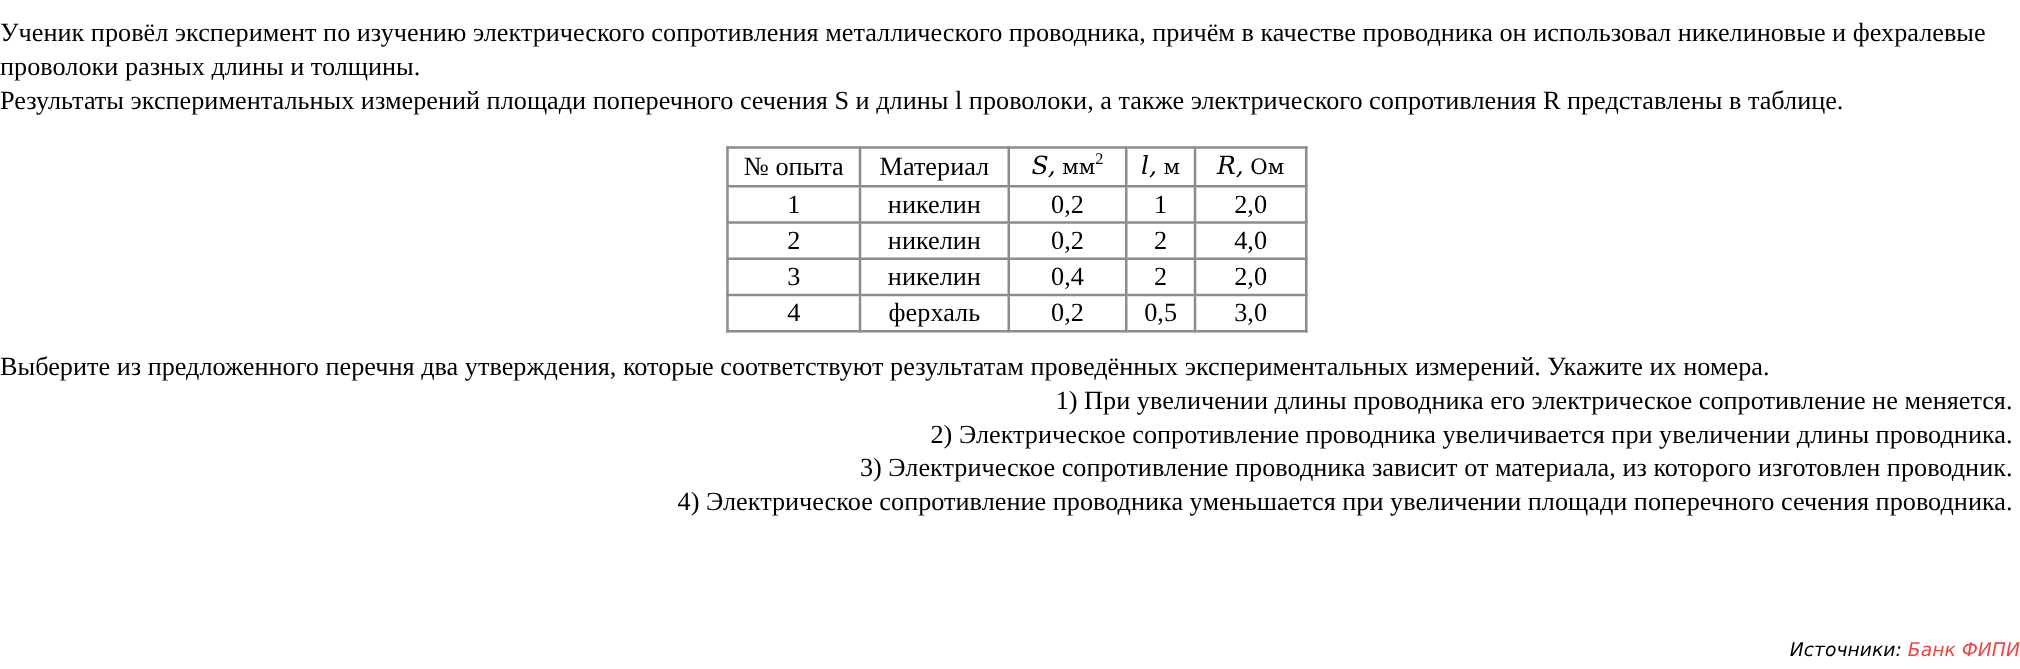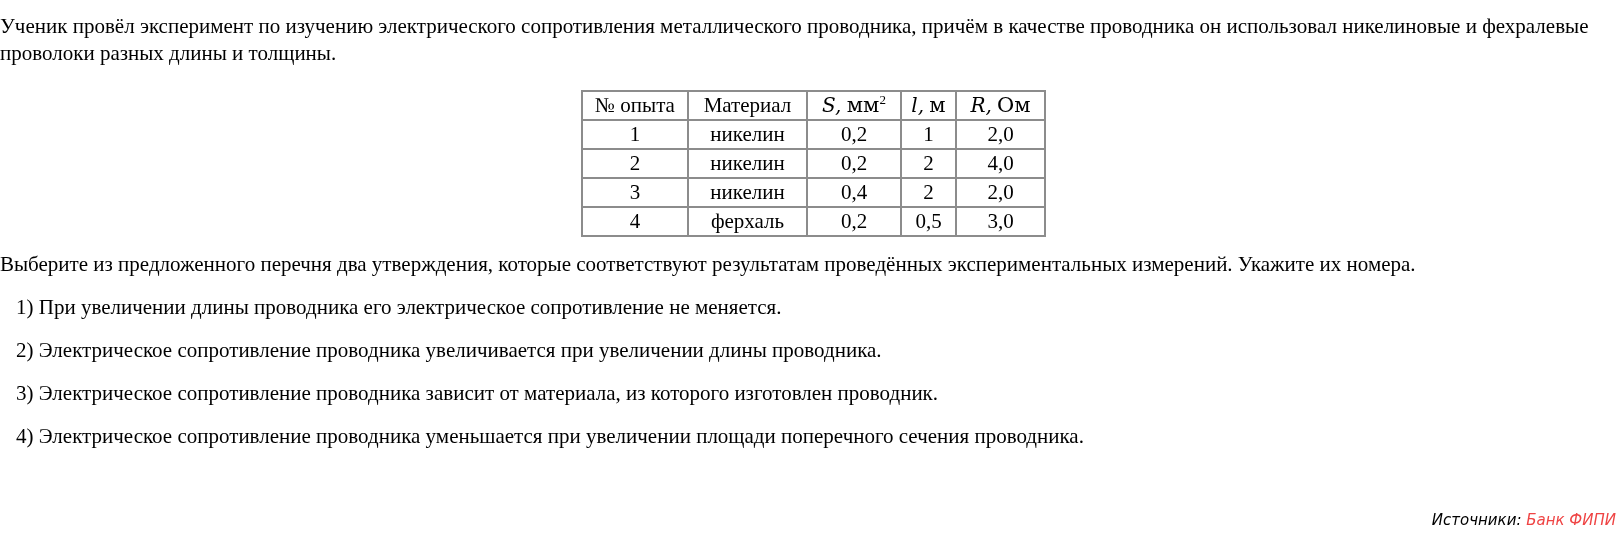--- a/index.html
+++ b/index.html
@@ -51,34 +51,35 @@
       font-weight: normal;
       white-space: nowrap;
     }
     table.data-table th .var {
       font-style: italic;
       font-family: "DejaVu Serif", "Liberation Serif", serif;
       font-size: 20px;
     }
     table.data-table th .unit {
       font-family: "DejaVu Serif", "Liberation Serif", serif;
-      font-size: 21px;
+      font-size: 17px;
     }
     table.data-table th sup {
       font-size: 13px;
       line-height: 0;
       vertical-align: super;
     }
     .col-num { width: 92px; font-family: Liberation Serif, serif; }
     .col-mat { width: 105px; }
     .col-s { width: 80px; }
     .col-l { width: 41px; }
     .col-r { width: 75px; }
     .options p {
-      margin: 16px;
+      margin: 0;
+      text-align: right;
     }
     .sources {
       position: absolute;
       right: 0;
       top: 510px;
       font-family: "DejaVu Sans", "Liberation Sans", sans-serif;
       font-style: italic;
       font-size: 15px;
       line-height: 20px;
     }
@@ -89,20 +90,21 @@
       color: #ef4444;
       text-decoration: none;
     }
   </style>
 </head>
 <body>
 
 <div class="content">
   <div class="intro-block">
     <p>Ученик провёл эксперимент по изучению электрического сопротивления металлического проводника, причём в качестве проводника он использовал никелиновые и фехралевые проволоки разных длины и толщины.</p>
+    <p>Результаты экспериментальных измерений площади поперечного сечения S и длины l проволоки, а также электрического сопротивления R представлены в таблице.</p>
   </div>
 
   <div class="table-wrap">
     <table class="data-table">
       <thead>
         <tr>
           <th class="col-num">№ опыта</th>
           <th class="col-mat">Материал</th>
           <th class="col-s">
             <span class="var">S,</span>&nbsp;<span class="unit">мм</span><sup>2</sup>

